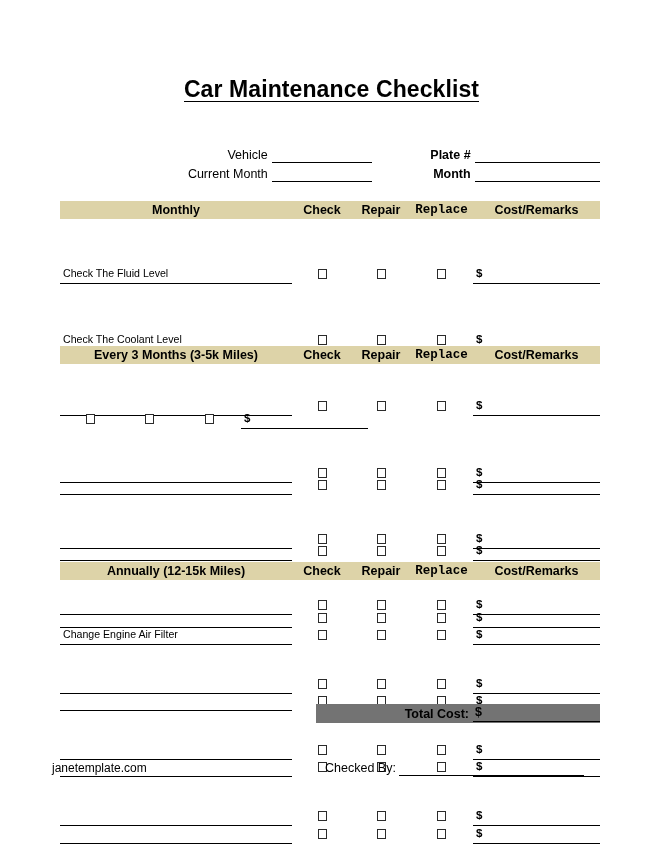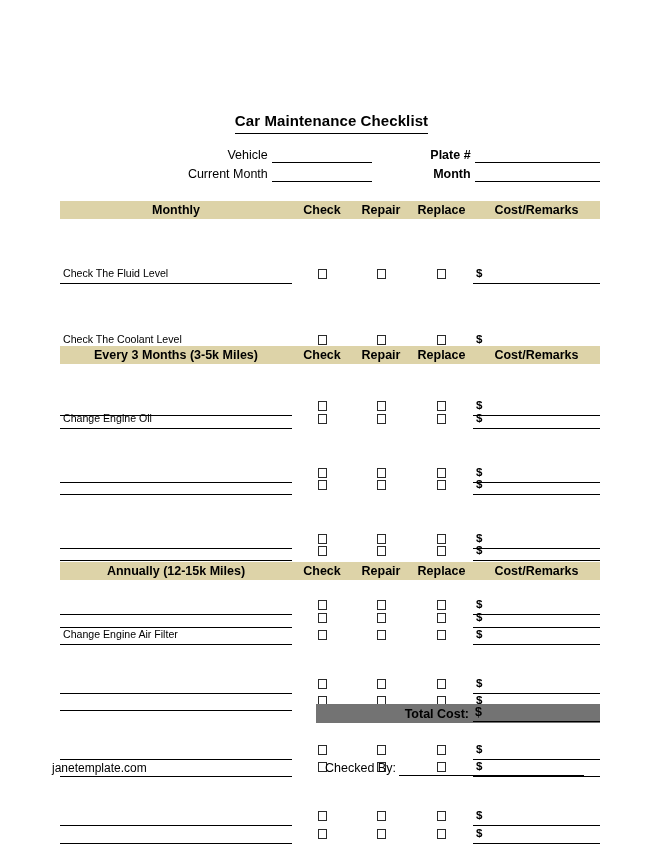--- a/index.html
+++ b/index.html
@@ -27,27 +27,26 @@
   
   .title-wrap {
     position: absolute;
     left: 0;
     top: 78px;
     width: 663px;
     text-align: center;
   }
   .title {
     display: inline-block;
-    font-size: 15px;
+    font-size: 23px;
     font-weight: bold;
     letter-spacing: 0.1px;
     border-bottom: 1.6px solid #000;
     padding-bottom: 1px;
     line-height: 22px;
-    margin-top: 32px;
   }
 
   
   .info {
     position: absolute;
     left: 60px;
     top: 146px;
     width: 540px;
   }
   .info-row {
@@ -82,21 +81,21 @@
     display: flex;
     align-items: center;
     height: 18px;
     background: #ddd3a8;
     font-weight: bold;
     font-size: 12.5px;
   }
   .col-task    { width: 232px; text-align: center; }
   .col-check   { width: 60px;  text-align: center; }
   .col-repair  { width: 58px;  text-align: center; }
-  .col-replace { width: 63px;  text-align: center; }
+  .col-replace { width: 63px;  text-align: center; font-family: Liberation Mono, monospace; }
   .col-cost    { width: 127px; text-align: center; }
 
   .row {
     display: flex;
     align-items: flex-start;
     height: 19.2px;
     margin-top: 47px;
   }
   .cell-task {
     width: 232px;
@@ -309,21 +308,20 @@
       </div>
       <div class="section" style="top: 346px;">
         <div class="sec-head">
           <div class="col-task">Every 3 Months (3-5k Miles)</div>
           <div class="col-check">Check</div>
           <div class="col-repair">Repair</div>
           <div class="col-replace">Replace</div>
           <div class="col-cost">Cost/Remarks</div>
         </div>
         <div class="row">
-          <div class="cell-task">Change Engine Oil</div>
           <div class="cell-box box-check">
             <div class="chk"></div>
           </div>
           <div class="cell-box box-repair">
             <div class="chk"></div>
           </div>
           <div class="cell-box box-replace">
             <div class="chk"></div>
           </div>
           <div class="cell-cost"><span>$</span><span></span></div>

